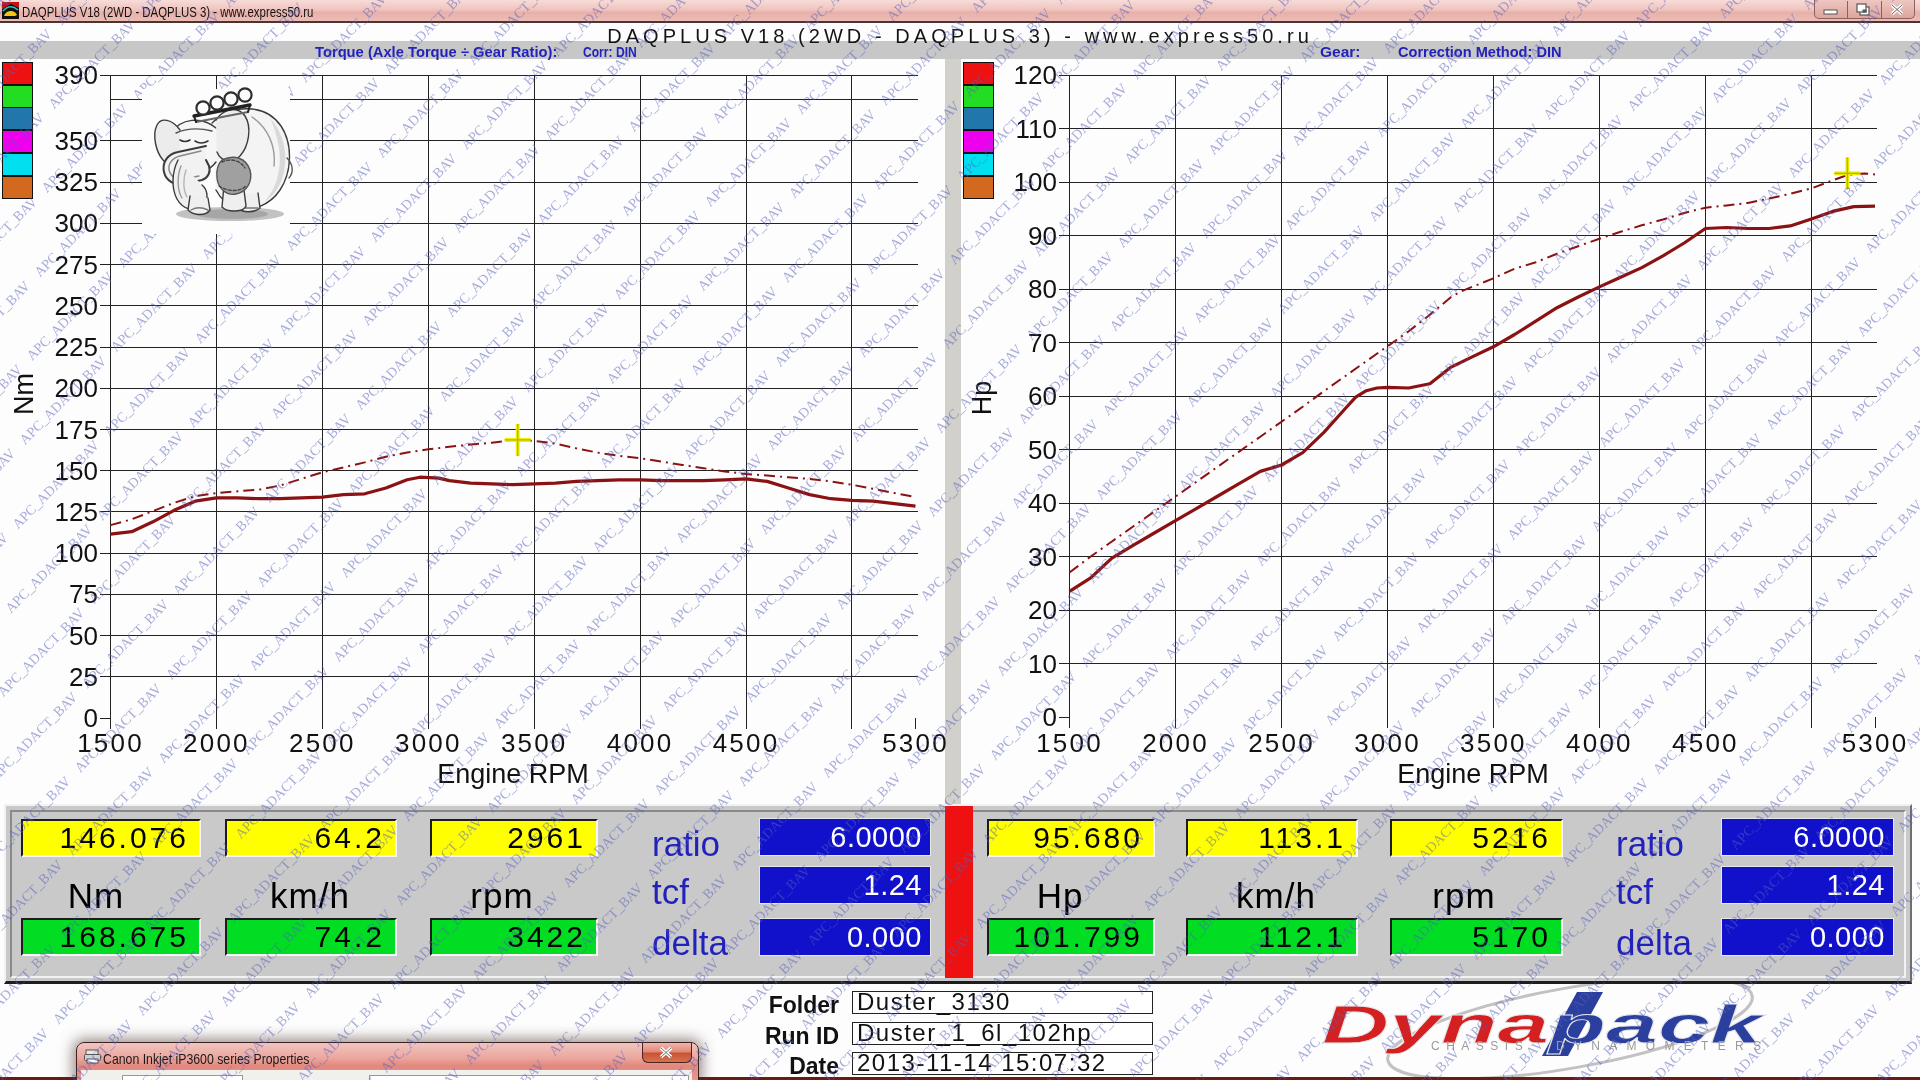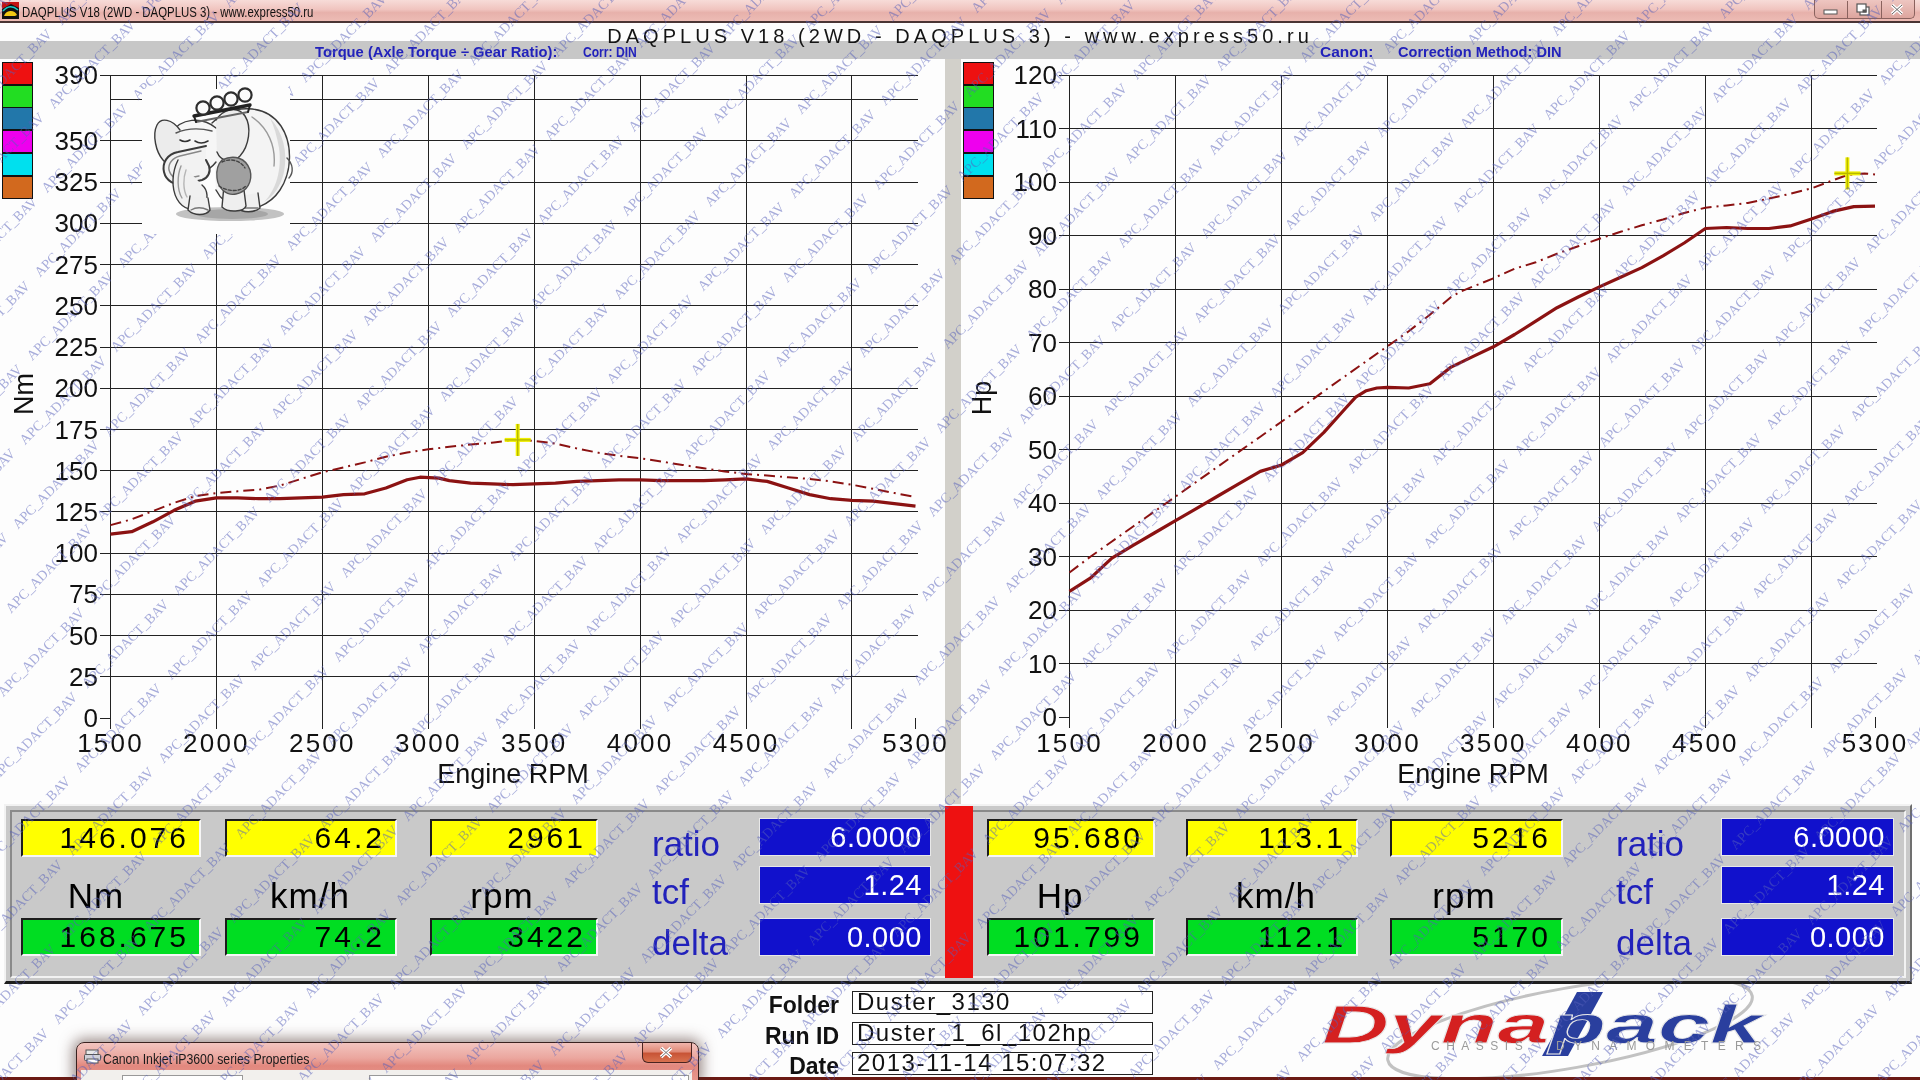--- a/index.html
+++ b/index.html
@@ -23,21 +23,21 @@
 <rect x="46" y="7" width="9" height="8" fill="#fff" stroke="#555" stroke-width="1.2"></rect>
 <rect x="43" y="4" width="9" height="8" fill="#fff" stroke="#555" stroke-width="1.2"></rect>
 <rect x="48.5" y="9.5" width="4" height="3" fill="#555"></rect>
 <path d="M78 5 L88 14 M88 5 L78 14" stroke="#fff" stroke-width="3.4"></path>
 <path d="M78 5 L88 14 M88 5 L78 14" stroke="#666" stroke-width="1"></path>
 </svg>
 <div style="position:absolute;left:0;top:41px;width:1920px;height:17.5px;background:#c7c7c7;"></div>
 <div style="position:absolute;left:960px;top:24.5px;transform:translateX(-50%);font-size:20px;letter-spacing:4.05px;color:#151515;white-space:nowrap;">DAQPLUS V18 (2WD - DAQPLUS 3) - www.express50.ru</div>
 <div style="position:absolute;left:315px;top:42.5px;font-size:15.5px;font-weight:bold;color:#2222bb;transform:scaleX(0.95);transform-origin:0 0;white-space:nowrap;">Torque (Axle Torque ÷ Gear Ratio):</div>
 <div style="position:absolute;left:583px;top:42.5px;font-size:15.5px;font-weight:bold;color:#2222bb;transform:scaleX(0.78);transform-origin:0 0;white-space:nowrap;">Corr: DIN</div>
-<div style="position:absolute;left:1320px;top:42.5px;font-size:15.5px;font-weight:bold;color:#2222bb;transform:scaleX(1.0);transform-origin:0 0;white-space:nowrap;">Canon:</div>
+<div style="position:absolute;left:1320px;top:42.5px;font-size:15.5px;font-weight:bold;color:#2222bb;transform:scaleX(1.0);transform-origin:0 0;white-space:nowrap;">Gear:</div>
 <div style="position:absolute;left:1397.5px;top:42.5px;font-size:15.5px;font-weight:bold;color:#2222bb;transform:scaleX(0.94);transform-origin:0 0;white-space:nowrap;">Correction Method: DIN</div>
 <div style="position:absolute;left:945px;top:58.5px;width:16px;height:745.5px;background:#d2d0ca;"></div>
 <div style="position:absolute;left:2px;top:62.0px;width:29px;height:21px;background:#ee1111;border:1px solid #111;"></div>
 <div style="position:absolute;left:2px;top:84.7px;width:29px;height:21px;background:#22dd22;border:1px solid #111;"></div>
 <div style="position:absolute;left:2px;top:107.4px;width:29px;height:21px;background:#2277aa;border:1px solid #111;"></div>
 <div style="position:absolute;left:2px;top:130.1px;width:29px;height:21px;background:#ee00ee;border:1px solid #111;"></div>
 <div style="position:absolute;left:2px;top:152.8px;width:29px;height:21px;background:#00e0ee;border:1px solid #111;"></div>
 <div style="position:absolute;left:2px;top:175.5px;width:29px;height:21px;background:#d2691e;border:1px solid #111;"></div>
 <div style="position:absolute;left:962.5px;top:62.0px;width:29px;height:21px;background:#ee1111;border:1px solid #111;"></div>
 <div style="position:absolute;left:962.5px;top:84.7px;width:29px;height:21px;background:#22dd22;border:1px solid #111;"></div>

